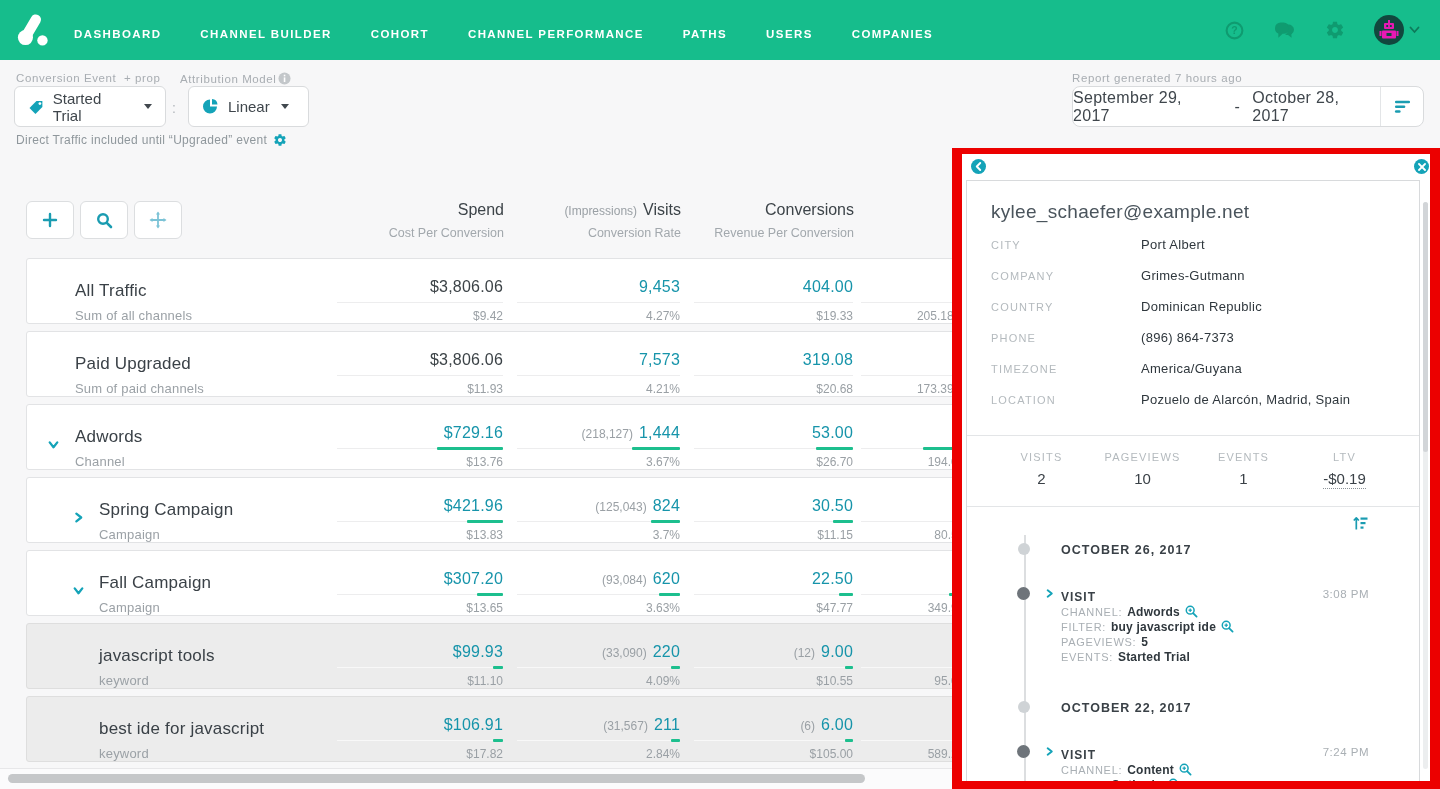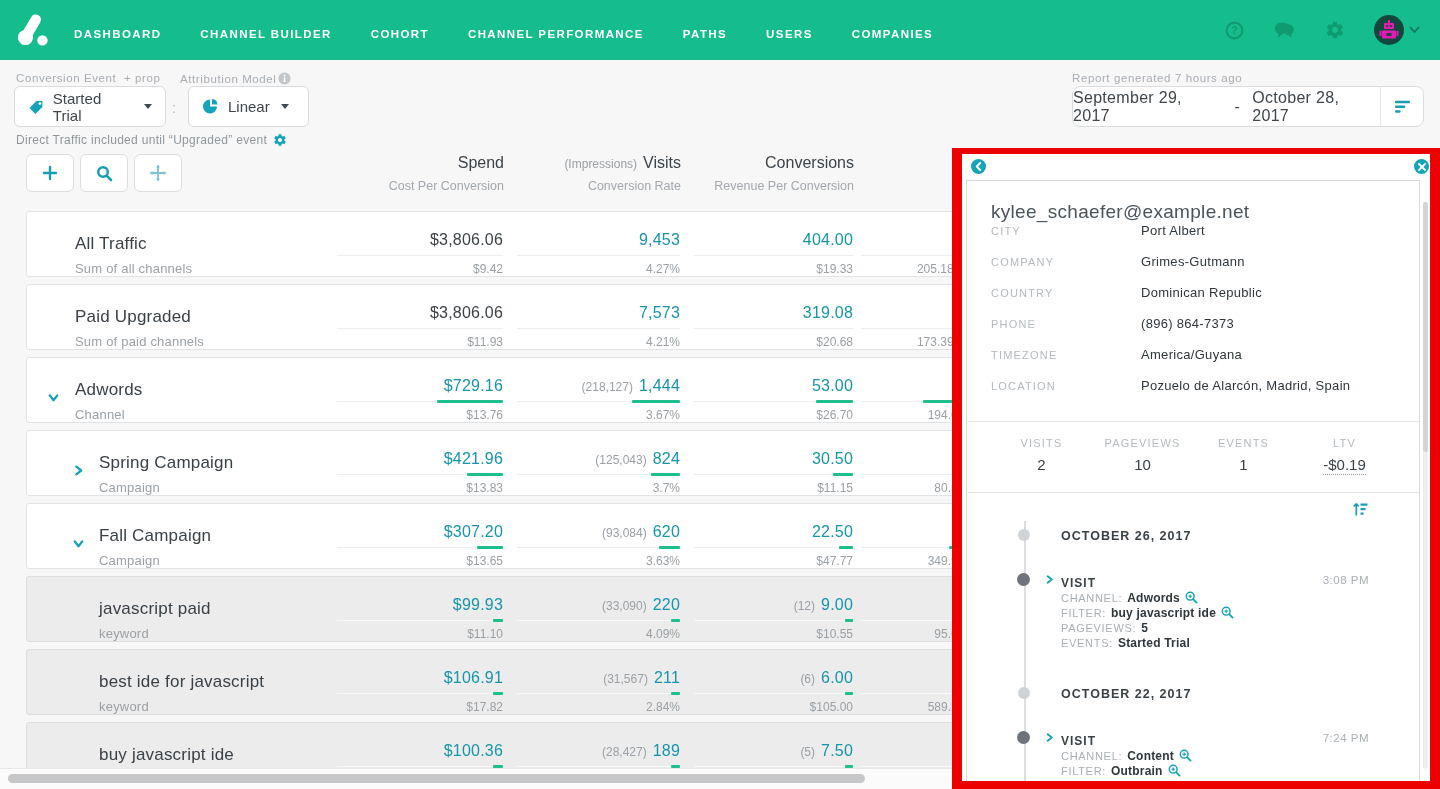--- a/index.html
+++ b/index.html
@@ -27,21 +27,21 @@
   .f-colon { position:absolute; left:172px; top:40px; color:#b3b8bc; font-size:14px; }
   .f-note { position:absolute; left:16px; top:73px; font-size:12px; color:#8f979c; letter-spacing:.3px; display:flex; align-items:center; gap:6px; }
   #report-label { position:absolute; left:1072px; top:12px; font-size:11.5px; color:#a8adb2; letter-spacing:.6px; }
   #date-box { position:absolute; left:1072px; top:26px; width:352px; height:41px; background:#fff; border:1px solid #d9dbdd; border-radius:8px; display:flex; align-items:center; cursor:pointer; }
   .date-text { flex:1; display:flex; align-items:center; justify-content:center; gap:12px; font-size:16px; color:#3f464c; letter-spacing:.3px; }
   .date-filter-seg { width:43px; align-self:stretch; border-left:1px solid #e3e5e7; display:flex; align-items:center; justify-content:center; }
 
   
   #table { position:absolute; top:148px; left:0; right:0; bottom:0; padding:6px 0 0 26px; }
   .trow { display:flex; align-items:center; width:1412px; }
-  .header-row { height:51px; margin-bottom:6px; align-items:flex-start; }
+  .header-row { height:51px; margin-bottom:6px; align-items:flex-start;margin-top:47px; }
   .toolbar { display:flex; gap:6px; }
   .tbtn { width:48px; height:38px; background:#fff; border:1px solid #dcdee0; border-radius:6px; display:flex; align-items:center; justify-content:center; cursor:pointer; }
   .card { background:#fff; border:1px solid #e2e3e5; border-radius:3px; margin-bottom:7px; height:66px; position:relative; cursor:pointer;align-items:flex-end; }
   .card.shaded { background:#ececec; border-color:#dedede; }
   .name { flex:1; min-width:280px; padding-left:48px; }
   .name.ind-campaign, .name.ind-keyword { padding-left:72px; }
   .rname { font-size:17px; color:#3a4147; letter-spacing:.2px; white-space:nowrap; }
   .rsub { font-size:13px; color:#9ba1a6; margin-top:7px; letter-spacing:.2px; }
   .chev { position:absolute; top:33px; left:20px; cursor:pointer; line-height:0; }
   .chev.chev-campaign { left:45px; }
@@ -62,21 +62,21 @@
   #hscroll { position:absolute; left:0; right:0; top:768px; height:21px; background:#fbfbfc; border-top:1px solid #e7e7e9; z-index:5; }
   #hscroll-thumb { position:absolute; left:8px; top:5px; width:857px; height:9px; border-radius:5px; background:#c5c7c9; cursor:pointer; }
 
   
   #user-panel { position:absolute; left:952px; top:148px; right:0; bottom:0; background:#fff; border:8px solid #ec0000; border-left-width:10px; border-right-width:10px; border-top-width:6px; z-index:20; }
   .panel-strip { position:relative; height:26px; }
   .circ-btn { position:absolute; width:15px; height:15px; border-radius:50%; background:#14a3b8; display:flex; align-items:center; justify-content:center; cursor:pointer; }
   #back-btn { left:9px; top:5px; } #close-btn { right:1px; top:5px; }
   .panel-card { position:absolute; top:26px; left:4px; right:10px; bottom:0; border:1px solid #d8dadc; border-bottom:none; background:#fff; overflow:hidden; padding:20px 24px 0 24px; }
   .p-email { font-size:19px; color:#4a545c; letter-spacing:.3px; }
-  #pfields { }
+  #pfields { margin-top:14px; }
   .pfield { display:flex; align-items:baseline; height:31px; }
   .plabel { width:150px; font-size:11px; color:#b4babe; letter-spacing:1.2px; }
   .pvalue { font-size:13px; color:#2f373d; letter-spacing:.3px; }
   .phr { height:1px; background:#e3e5e7; margin:12px -24px 0; }
   #pstats { display:flex; padding:15px 0 17px; }
   .stat { flex:1; text-align:center; }
   .stat-label { font-size:11px; color:#b4babe; letter-spacing:1.2px; }
   .stat-value { font-size:15px; color:#3a4147; margin-top:7px; display:inline-block; }
   .stat-value.dotted { border-bottom:1px dotted #8a9196; padding-bottom:1px; }
   #timeline { position:relative; padding:6px 26px 0 70px; }
@@ -375,21 +375,21 @@
           <div class="cell-sub"><span>$47.77</span></div>
         </div>
         <div class="cell c4">
           <div class="cell-top"><span class="val">$1,</span><div class="gbar" style="width: 26px;"></div></div>
           <div class="cell-sub"><span>349.91%</span></div>
         </div>
         <div class="spacer"></div>
       </div>
       <div class="trow card shaded">
         <div class="name ind-keyword">
-          <div class="rname">javascript paid</div>
+          <div class="rname">javascript tools</div>
           <div class="rsub">keyword</div>
         </div>
         <div class="cell c1">
           <div class="cell-top"><span class="val">$99.93</span><div class="gbar" style="width: 10px;"></div></div>
           <div class="cell-sub"><span>$11.10</span></div>
         </div>
         <div class="cell c2">
           <div class="cell-top"><span class="pre">(33,090)</span><span class="val">220</span><div class="gbar" style="width: 9px;"></div></div>
           <div class="cell-sub"><span>4.09%</span></div>
         </div>

